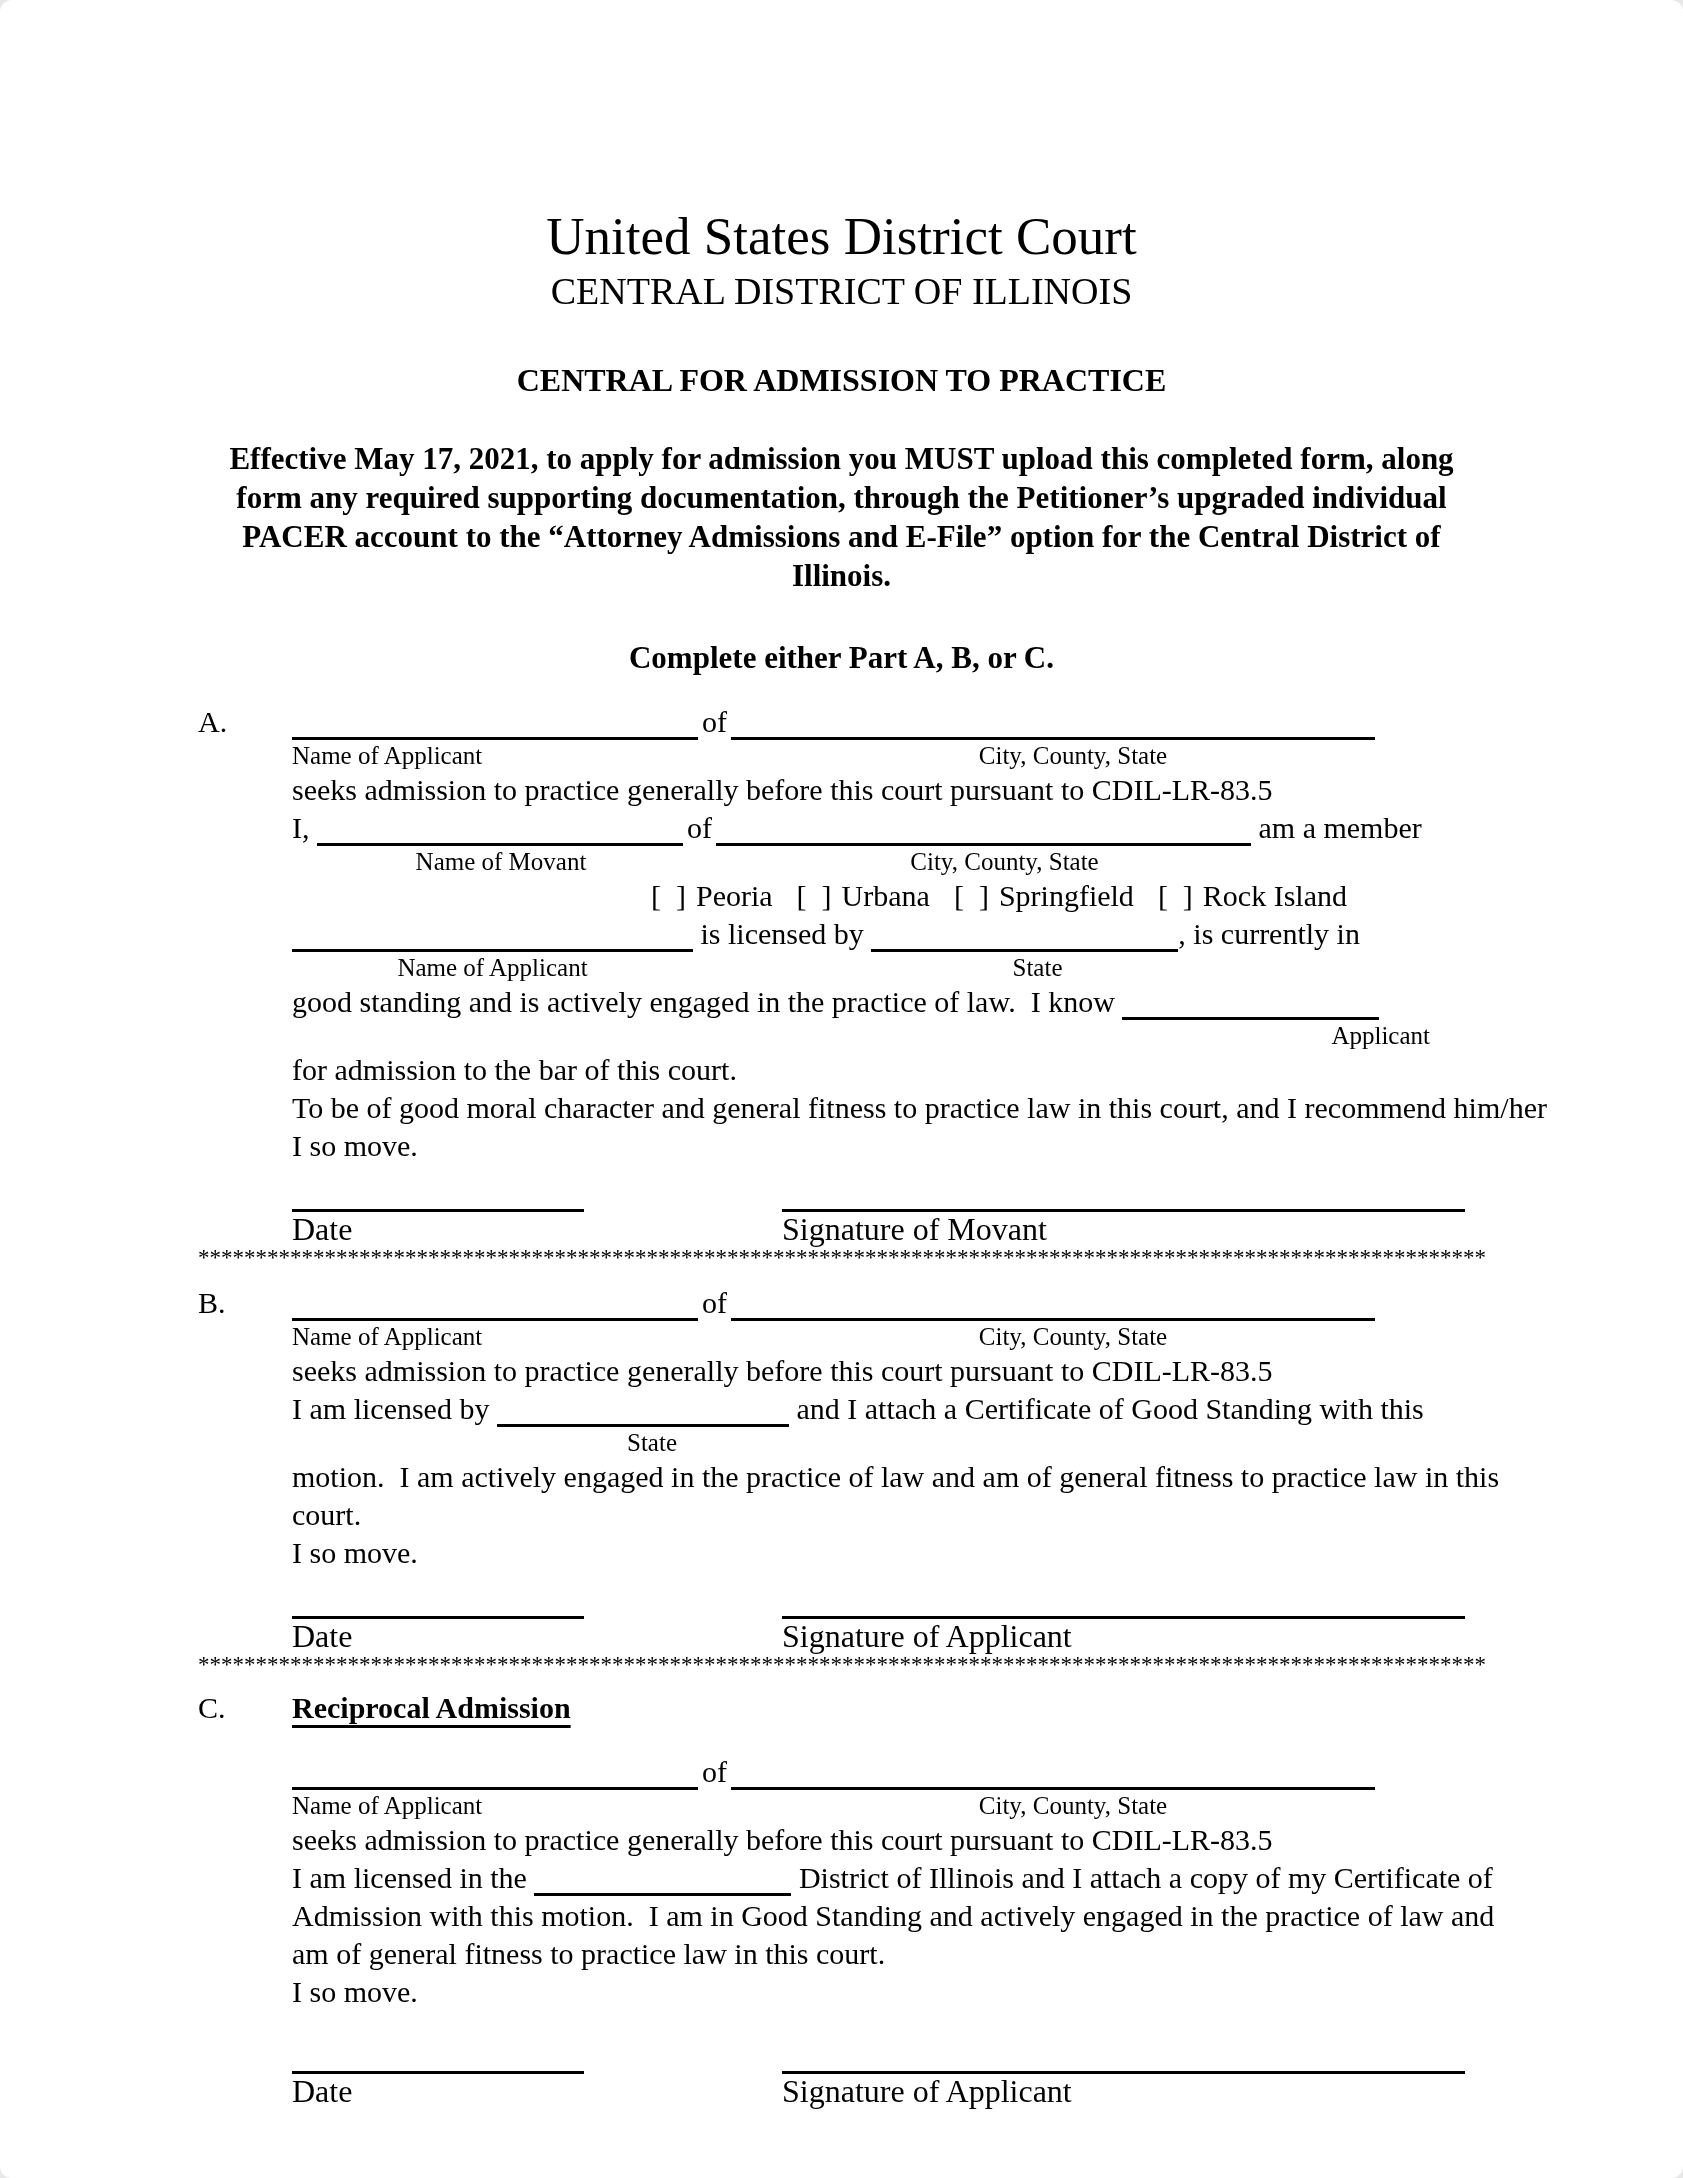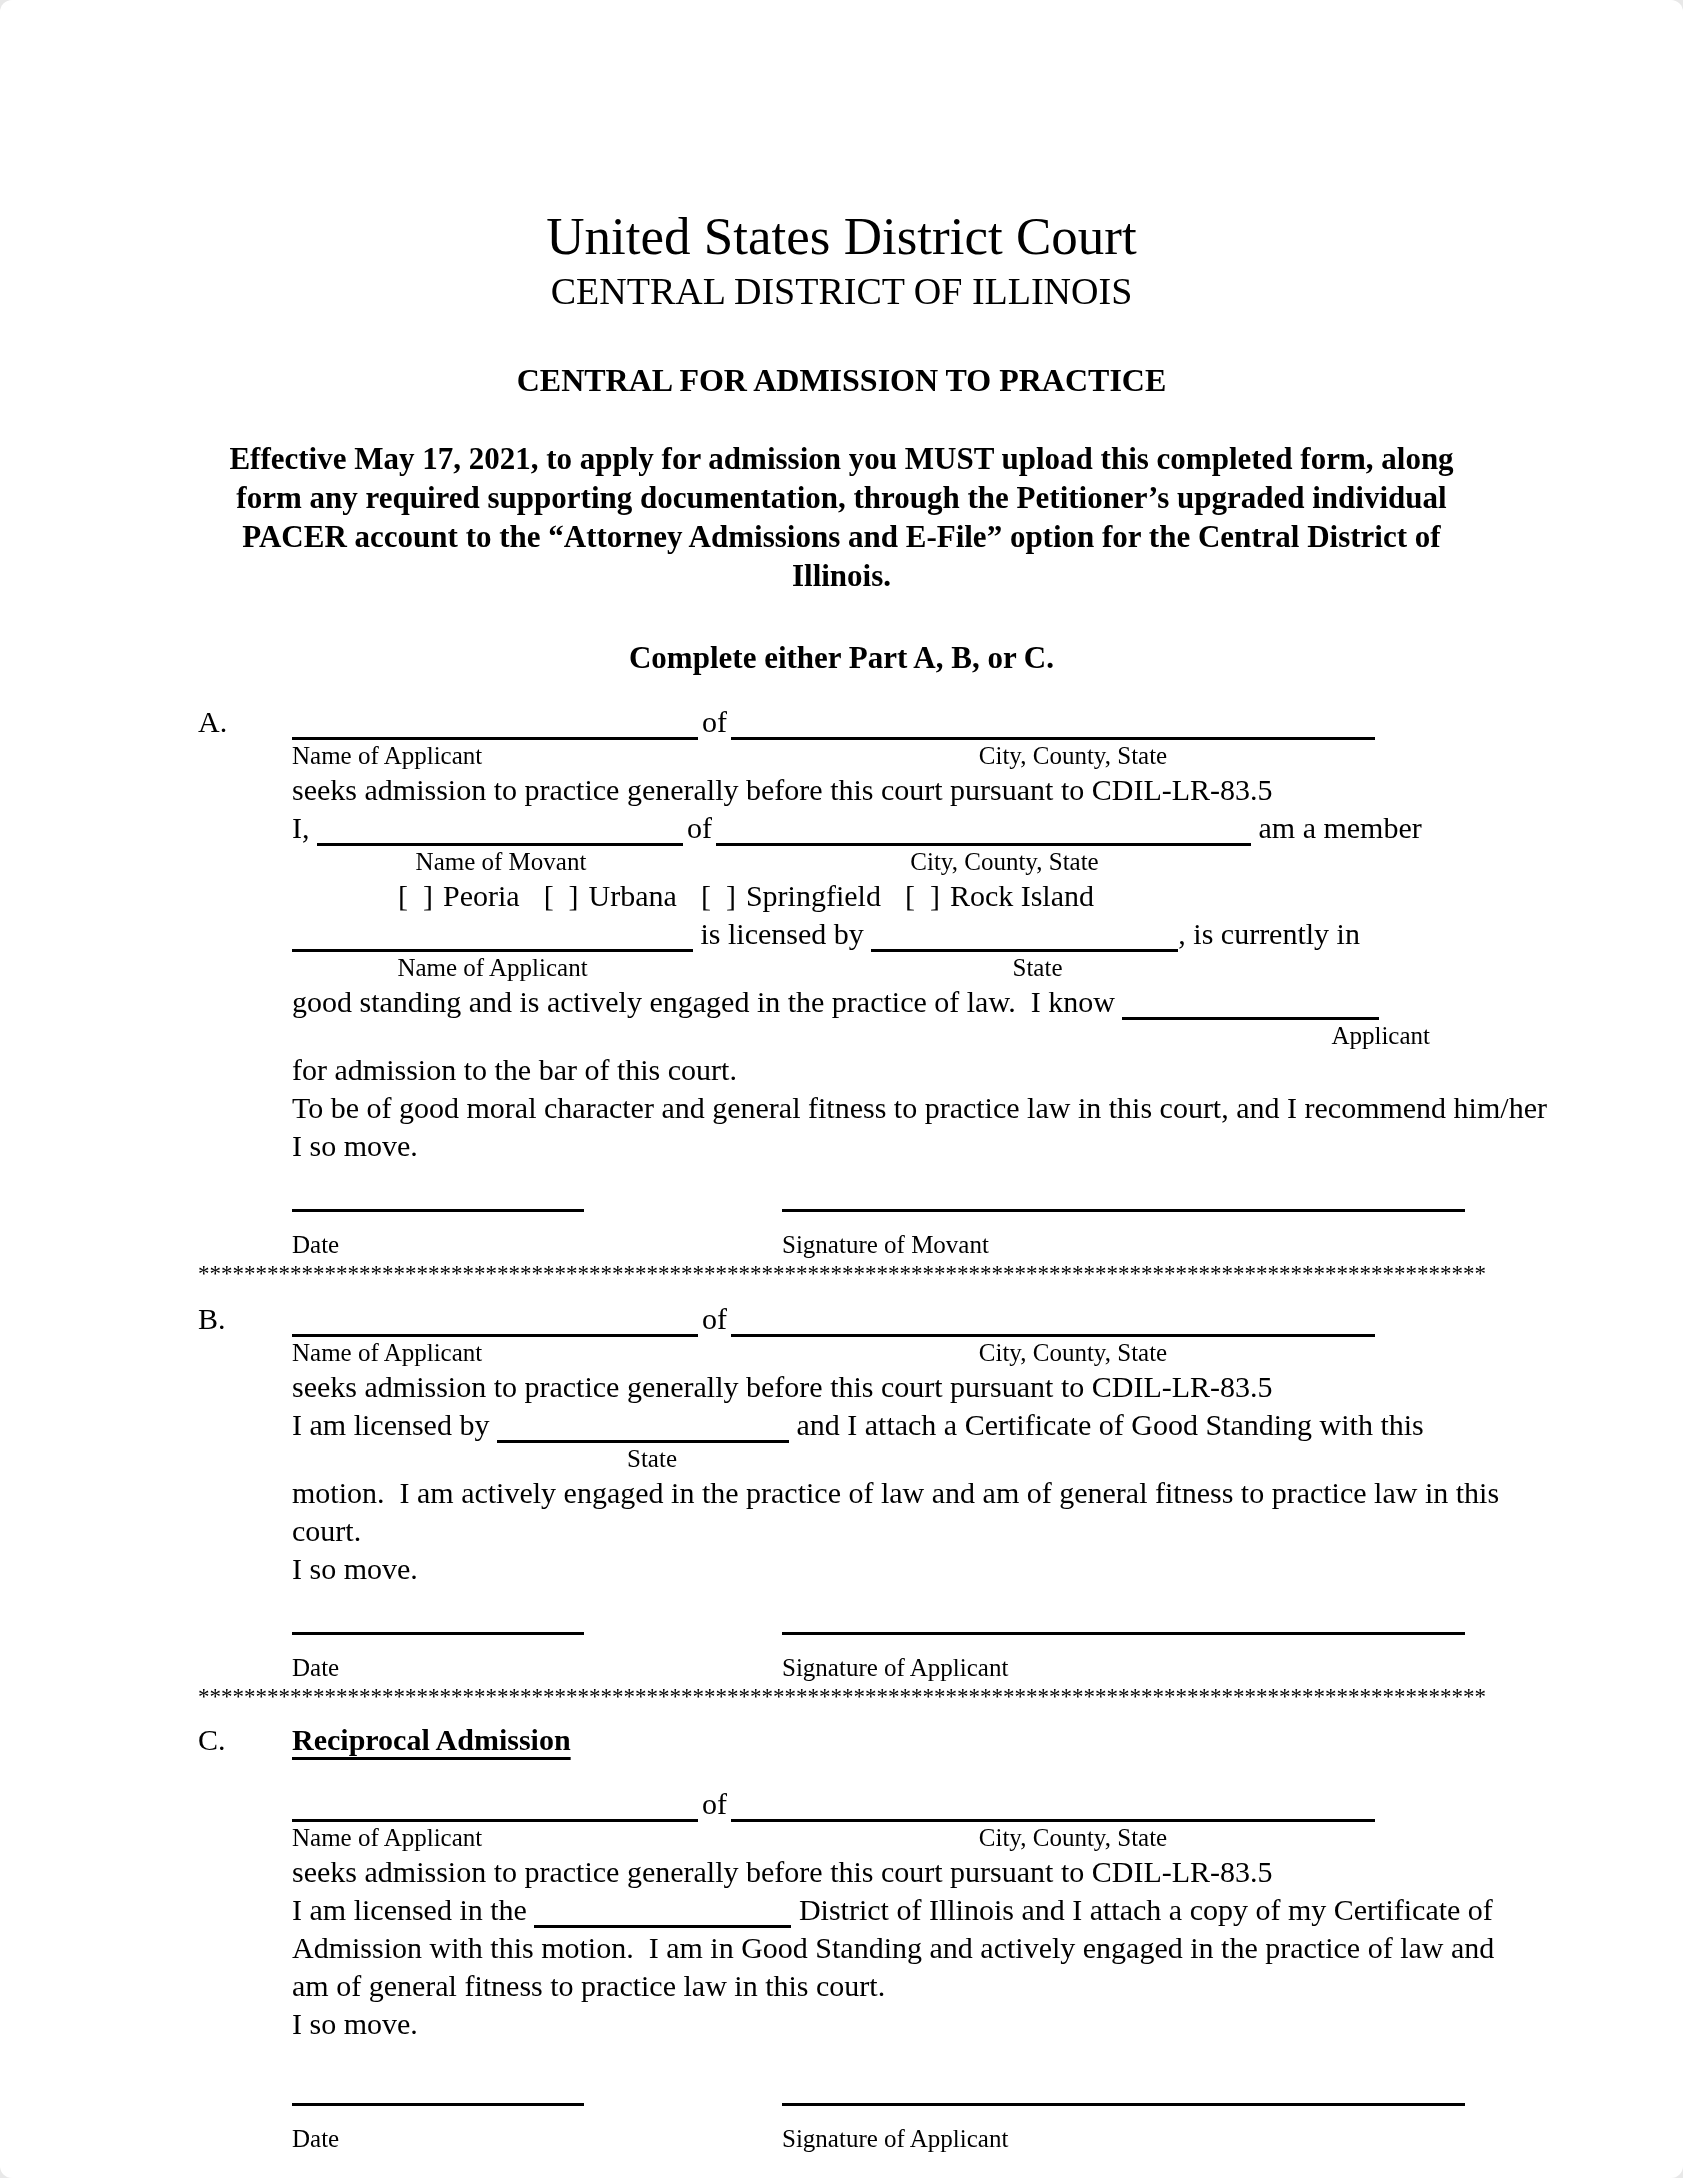--- a/index.html
+++ b/index.html
@@ -24,26 +24,26 @@
   .of{margin:0 4px;}
   .lbl-row{font-size:25px;line-height:30px;}
   .lbl{display:inline-block;vertical-align:top;}
   .center{text-align:center;}
   .right{text-align:right;}
   .sp26{display:inline-block;width:26px;}
   .sp54{display:inline-block;width:53px;}
   .sp-lic{display:inline-block;width:191px;}
   .sp-b{display:inline-block;width:214px;}
   .ml-app{margin-left:881px;}
-  .cbx-line{margin-left:106px;}
+  .cbx-line{margin-left:106px;text-align:center;}
   .cbx{margin-right:10px;}
   .cbx-label{margin-right:24px;}
   .sig-row{display:flex;margin-top:14px;}
   .sig-date{width:490px;}
-  .sig-label{font-size:25px;line-height:30px;margin-top:18px;}
+  .sig-label{font-size:32px;line-height:30px;margin-top:2px;}
   .separator{margin-left:-94px;width:1297px;font-size:23px;line-height:28px;white-space:nowrap;overflow:hidden;}
   .c-heading{font-weight:bold;text-decoration:underline;text-decoration-thickness:3px;text-underline-offset:7px;}
   .mt12{margin-top:12px;}
   .mt26{margin-top:26px;}
   .mt30{margin-top:30px;}
   .mt10{margin-top:10px;}
 </style>
 </head>
 <body>
 

